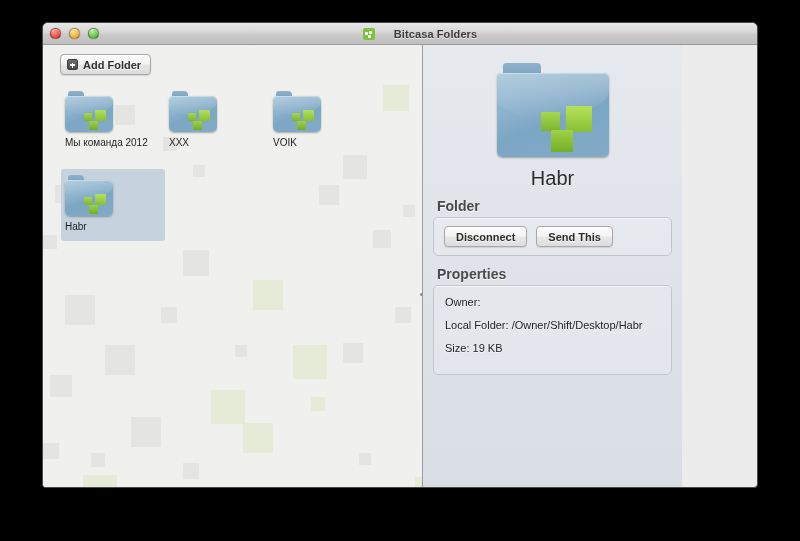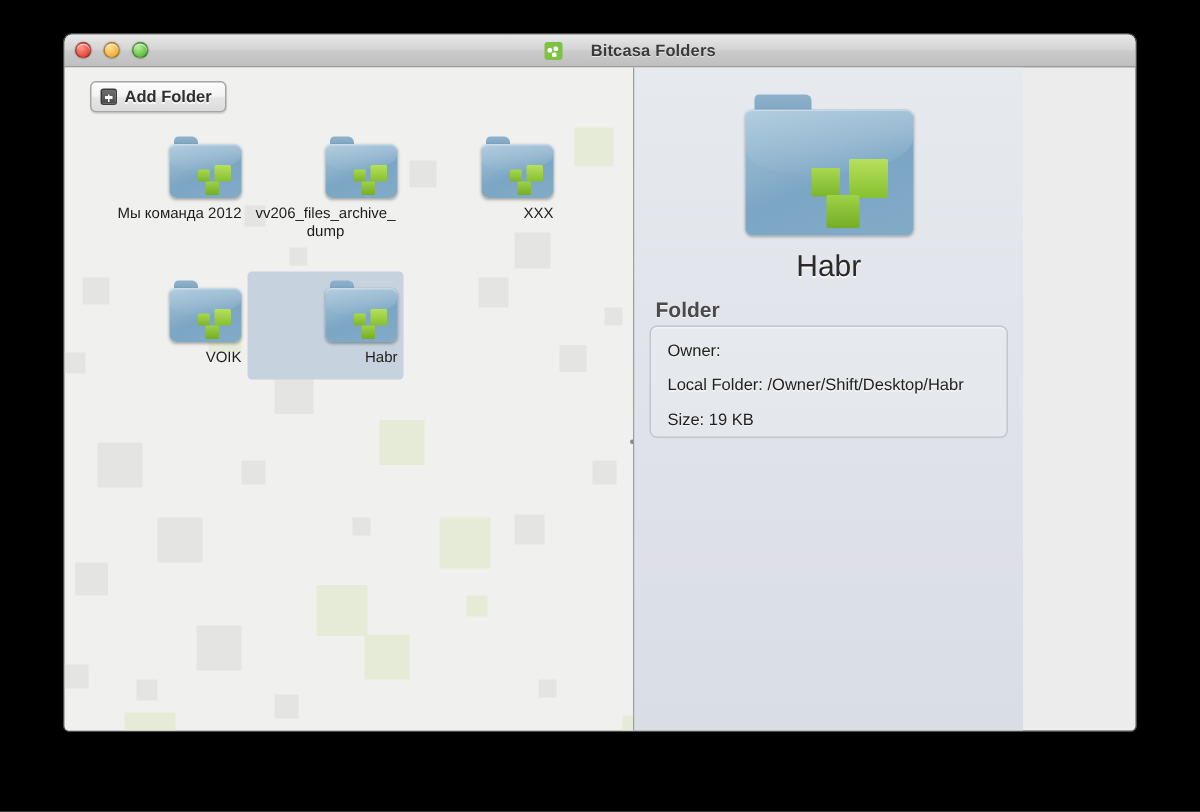--- a/index.html
+++ b/index.html
@@ -118,21 +118,21 @@
 
   #folder-grid {
     position: relative;
     padding: 2px 0 0 18px;
     display: flex; flex-wrap: wrap;
     align-content: flex-start;
   }
   .folder-cell {
     width: 104px;
     padding: 6px 4px 8px 4px;
-    display: flex; flex-direction: column; align-items: flex-end;
+    display: flex; flex-direction: column; align-items: flex-start;
     border-radius: 3px;
     cursor: default;
     margin-bottom: 12px;
   }
   .folder-cell.selected { background: #c6d2dd; }
 
   
   .ficon { position: relative; }
   .ficon .tab {
     position: absolute; left: 6%; top: 0;
@@ -223,21 +223,21 @@
     display: inline-flex; align-items: center; justify-content: center;
     background: linear-gradient(to bottom, #fdfdfd 0%, #f3f3f3 48%, #e7e7e7 52%, #dddddd 100%);
     border: 1px solid #a8a8a8;
     border-radius: 4px;
     box-shadow: 0 1px 1px rgba(0,0,0,0.10), inset 0 1px 0 rgba(255,255,255,0.9);
     font-size: 11px; font-weight: bold; color: #2c2c2c;
     text-shadow: 0 1px 0 rgba(255,255,255,0.8);
     cursor: default;
     white-space: nowrap;
   }
-  #properties-box { padding: 10px 11px 5px 11px; }
+  #properties-box { padding: 10px 11px 20px 11px; }
   .prop-row {
     font-size: 11px; color: #222;
     margin-bottom: 11px;
     text-shadow: 0 1px 0 rgba(255,255,255,0.55);
     white-space: nowrap;
   }
   .prop-row:last-child { margin-bottom: 0; }
 </style>
 </head>
 <body>
@@ -324,31 +324,20 @@
           </div>
           <div class="folder-cell">
             <span class="ficon sm">
               <span class="tab"></span>
               <span class="body">
                 <span class="sq sq1"></span>
                 <span class="sq sq2"></span>
                 <span class="sq sq3"></span>
               </span>
             </span>
-            <div class="folder-label">vv206_files_archive_dump</div>
-          </div>
-          <div class="folder-cell">
-            <span class="ficon sm">
-              <span class="tab"></span>
-              <span class="body">
-                <span class="sq sq1"></span>
-                <span class="sq sq2"></span>
-                <span class="sq sq3"></span>
-              </span>
-            </span>
             <div class="folder-label">XXX</div>
           </div>
           <div class="folder-cell">
             <span class="ficon sm">
               <span class="tab"></span>
               <span class="body">
                 <span class="sq sq1"></span>
                 <span class="sq sq2"></span>
                 <span class="sq sq3"></span>
               </span>
@@ -380,21 +369,26 @@
             <span class="sq sq1"></span>
             <span class="sq sq2"></span>
             <span class="sq sq3"></span>
           </span>
         </span>
       </div>
 
       <div id="detail-title">Habr</div>
 
       <div class="section-label">Folder</div>
-
+      <div id="folder-actions" class="group-box">
+        <span class="mini-btn">Disconnect</span>
+        <span class="mini-btn">Send This</span>
+      </div>
+
+      <div class="section-label">Properties</div>
       <div id="properties-box" class="group-box">
           <div class="prop-row">Owner:</div>
           <div class="prop-row">Local Folder: /Owner/Shift/Desktop/Habr</div>
           <div class="prop-row">Size: 19 KB</div>
         </div>
 
     </div>
   </div>
 </div>
 

